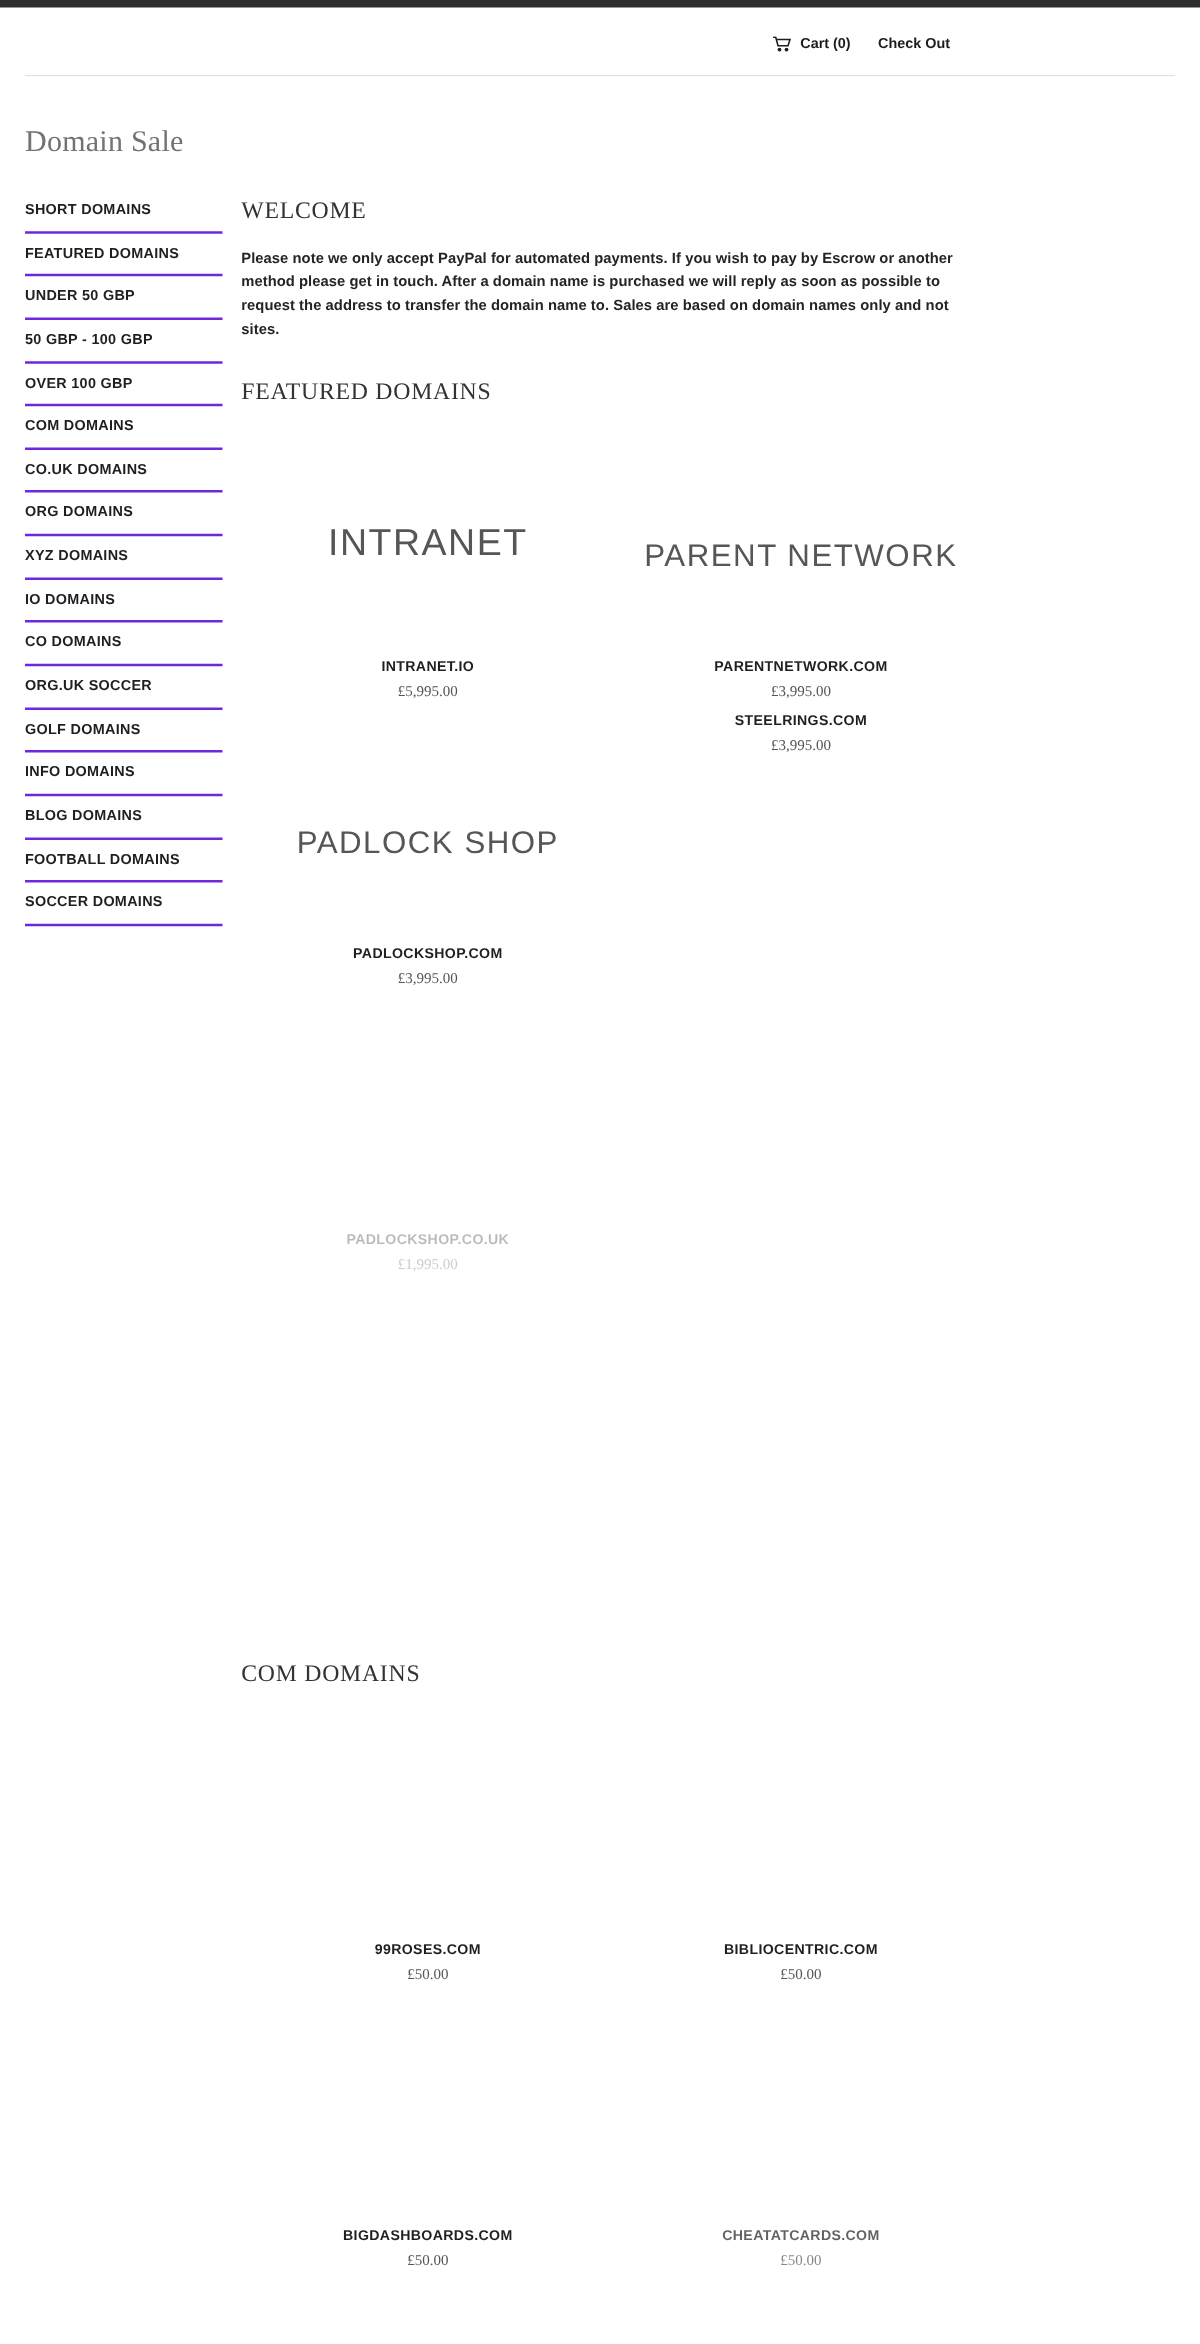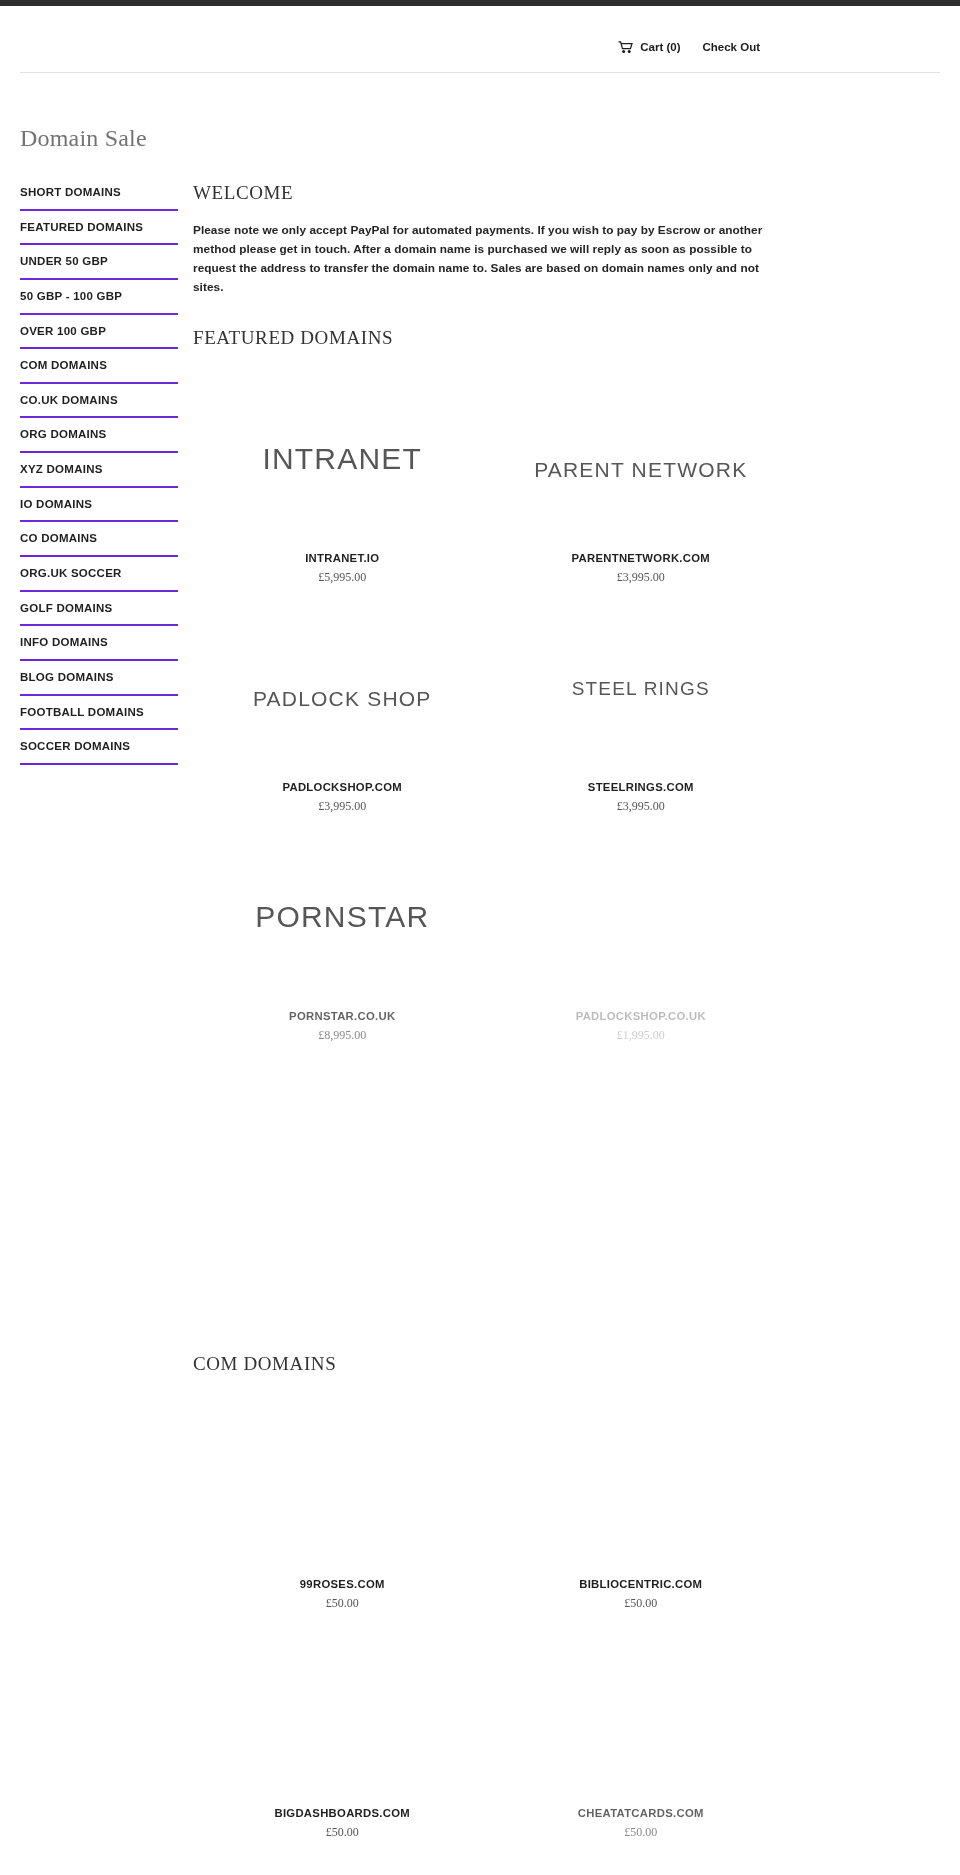--- a/index.html
+++ b/index.html
@@ -21,21 +21,21 @@
     width: 100%;
   }
 
   .header {
     height: 51px;
     border-bottom: 1px solid #e3e3e3;
     display: flex;
     align-items: center;
     justify-content: flex-end;
     padding-right: 180px;
-    margin: 16px 20px;
+    margin: 4px 20px;
   }
 
   .header-links {
     display: flex;
     align-items: center;
     gap: 22px;
     font-size: 11.5px;
     font-weight: bold;
     color: #1c1c1c;
   }
@@ -138,21 +138,21 @@
 
   .wordmark {
     font-family: "Liberation Sans", sans-serif;
     font-weight: 300;
     color: #565656;
     letter-spacing: 1.2px;
     white-space: nowrap;
     line-height: 1;
   }
   .wordmark.lg { font-size: 30px; }
-  .wordmark.md { font-size: 21px; margin-top: 20px; }
+  .wordmark.md { font-size: 25px; margin-top: 20px; }
   .wordmark.sm { font-size: 19px; }
 
   .tile-name {
     font-size: 11.3px;
     font-weight: bold;
     letter-spacing: 0.3px;
     color: #1f1f1f;
     text-decoration: none;
     display: block;
     margin-bottom: 6px;
@@ -242,34 +242,24 @@
 
       <div class="tile">
         <div class="tile-media">
           <span class="wordmark md">PADLOCK SHOP</span>
         </div>
         <a class="tile-name" href="#">PADLOCKSHOP.COM</a>
         <div class="tile-price">£3,995.00</div>
       </div>
 
       <div class="tile">
-        <div class="tile-media">
-          <span class="wordmark sm">STEEL RINGS</span>
-        </div>
         <a class="tile-name" href="#">STEELRINGS.COM</a>
         <div class="tile-price">£3,995.00</div>
       </div>
 
-      <div class="tile">
-        <div class="tile-media">
-          <span class="wordmark lg">PORNSTAR</span>
-        </div>
-        <a class="tile-name fade-70" href="#">PORNSTAR.CO.UK</a>
-        <div class="tile-price fade-70">£8,995.00</div>
-      </div>
 
       <div class="tile">
         <div class="tile-media">
           <span class="wordmark sm fade-0"></span>
         </div>
         <a class="tile-name fade-35" href="#">PADLOCKSHOP.CO.UK</a>
         <div class="tile-price fade-35">£1,995.00</div>
       </div>
 
     </div>

